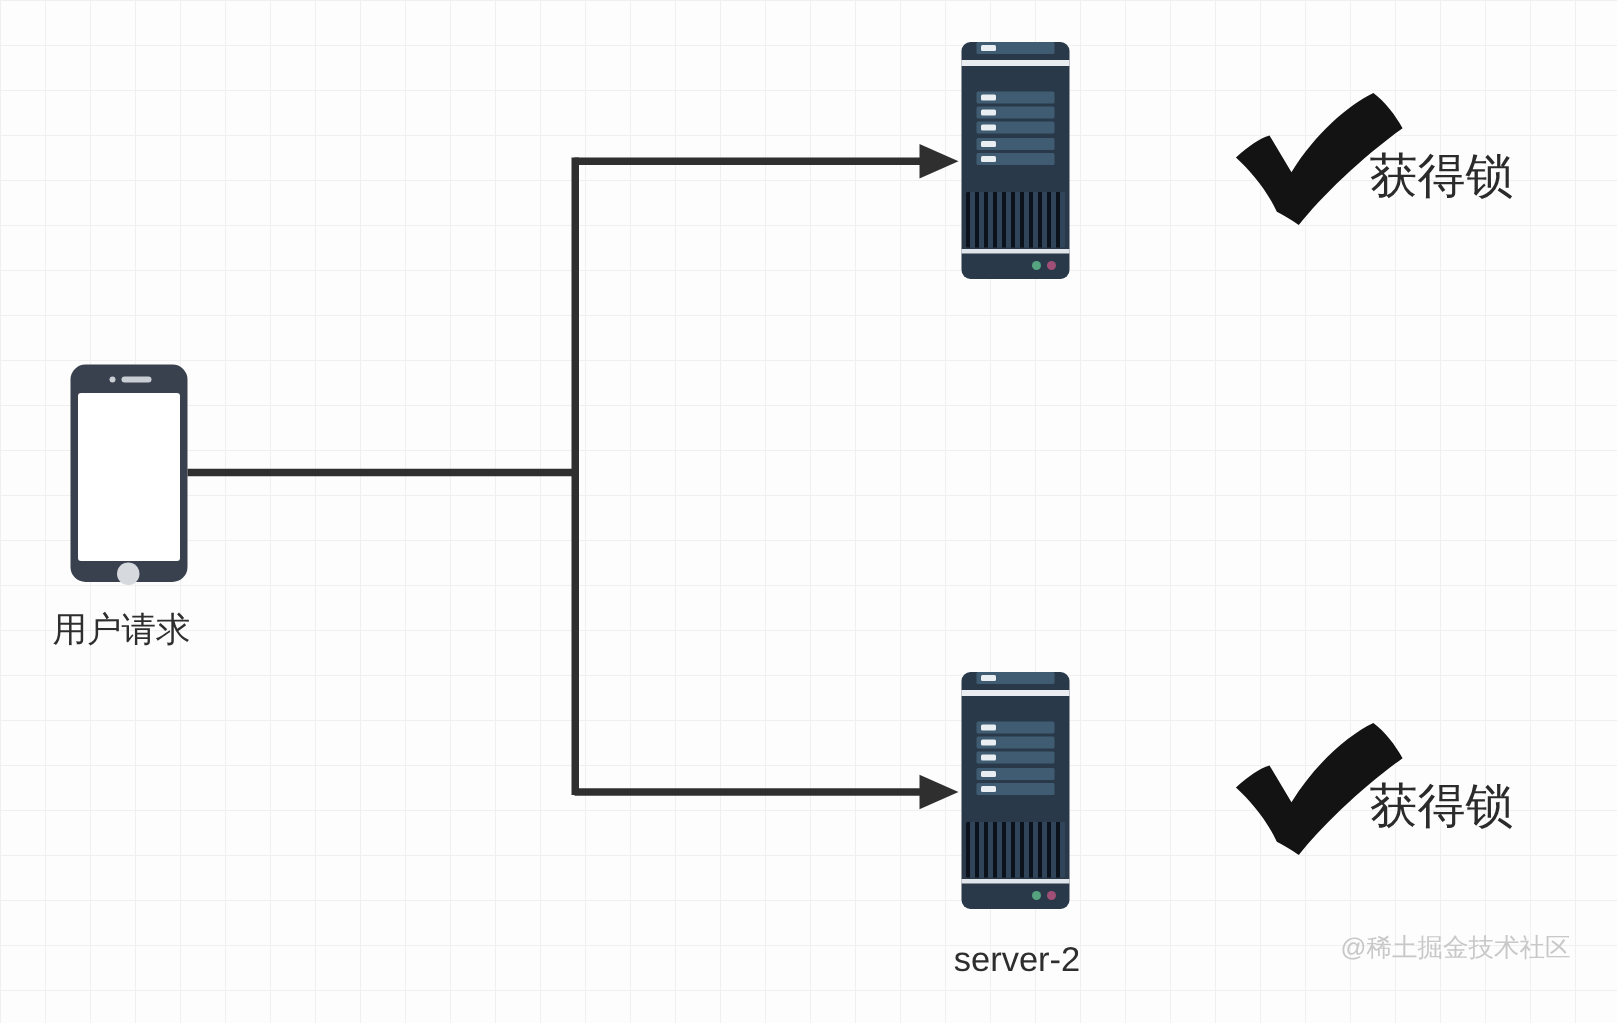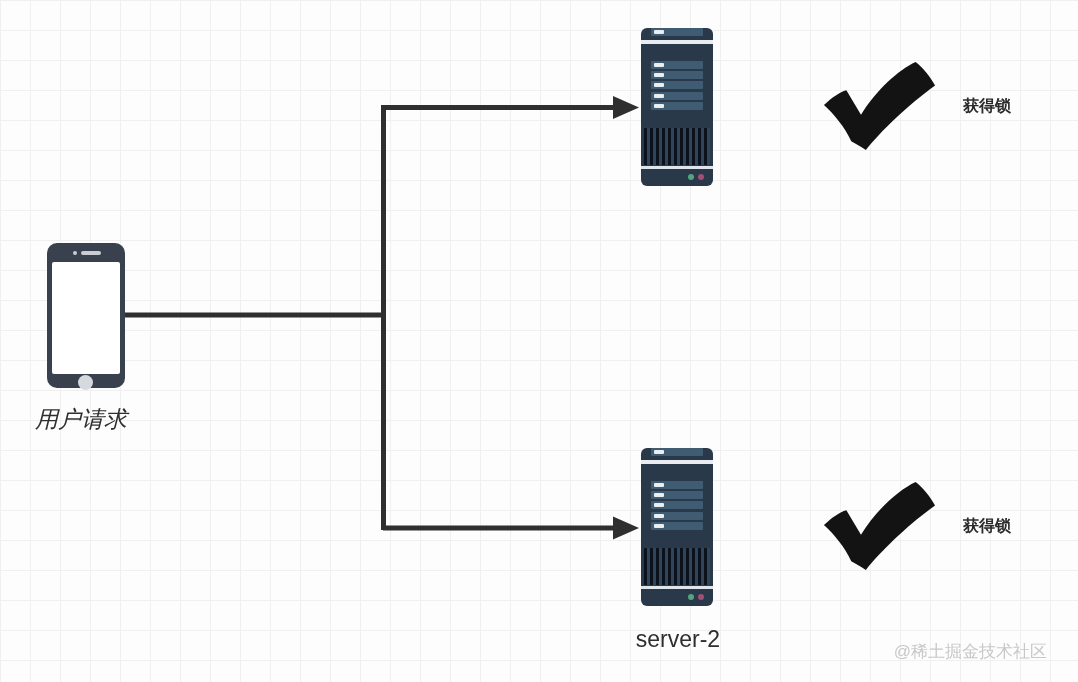--- a/index.html
+++ b/index.html
@@ -138,31 +138,31 @@
   .check.c2 { left: 822px; top: 481px; }
   .check path { fill: #131313; }
 
   
   .label {
     position: absolute;
     color: #2e2e2e;
     font-size: 23px;
     white-space: nowrap;
   }
-  .client-label { left: 35px; top: 404px; font-style: italic; }
+  .client-label { left: 35px; top: 404px; }
   .server-label { width: 160px; text-align: center; }
   .server-label.l1 { left: 598px; top: 206px; }
   .server-label.l2 { left: 598px; top: 626px; }
-  .status-label { left: 963px; font-size: 16px; color: #2b2b2b; font-weight: bold; }
+  .status-label { left: 913px; font-size: 32px; color: #2b2b2b; }
   .status-label.t1 { top: 96px; }
   .status-label.t2 { top: 516px; }
 
   .watermark {
     position: absolute;
-    right: 31px; top: 640px;
+    right: 31px; top: 620px;
     font-size: 17px;
     color: #c8c8c8;
     white-space: nowrap;
   }
 </style>
 </head>
 <body>
 
 <div class="canvas">
 

